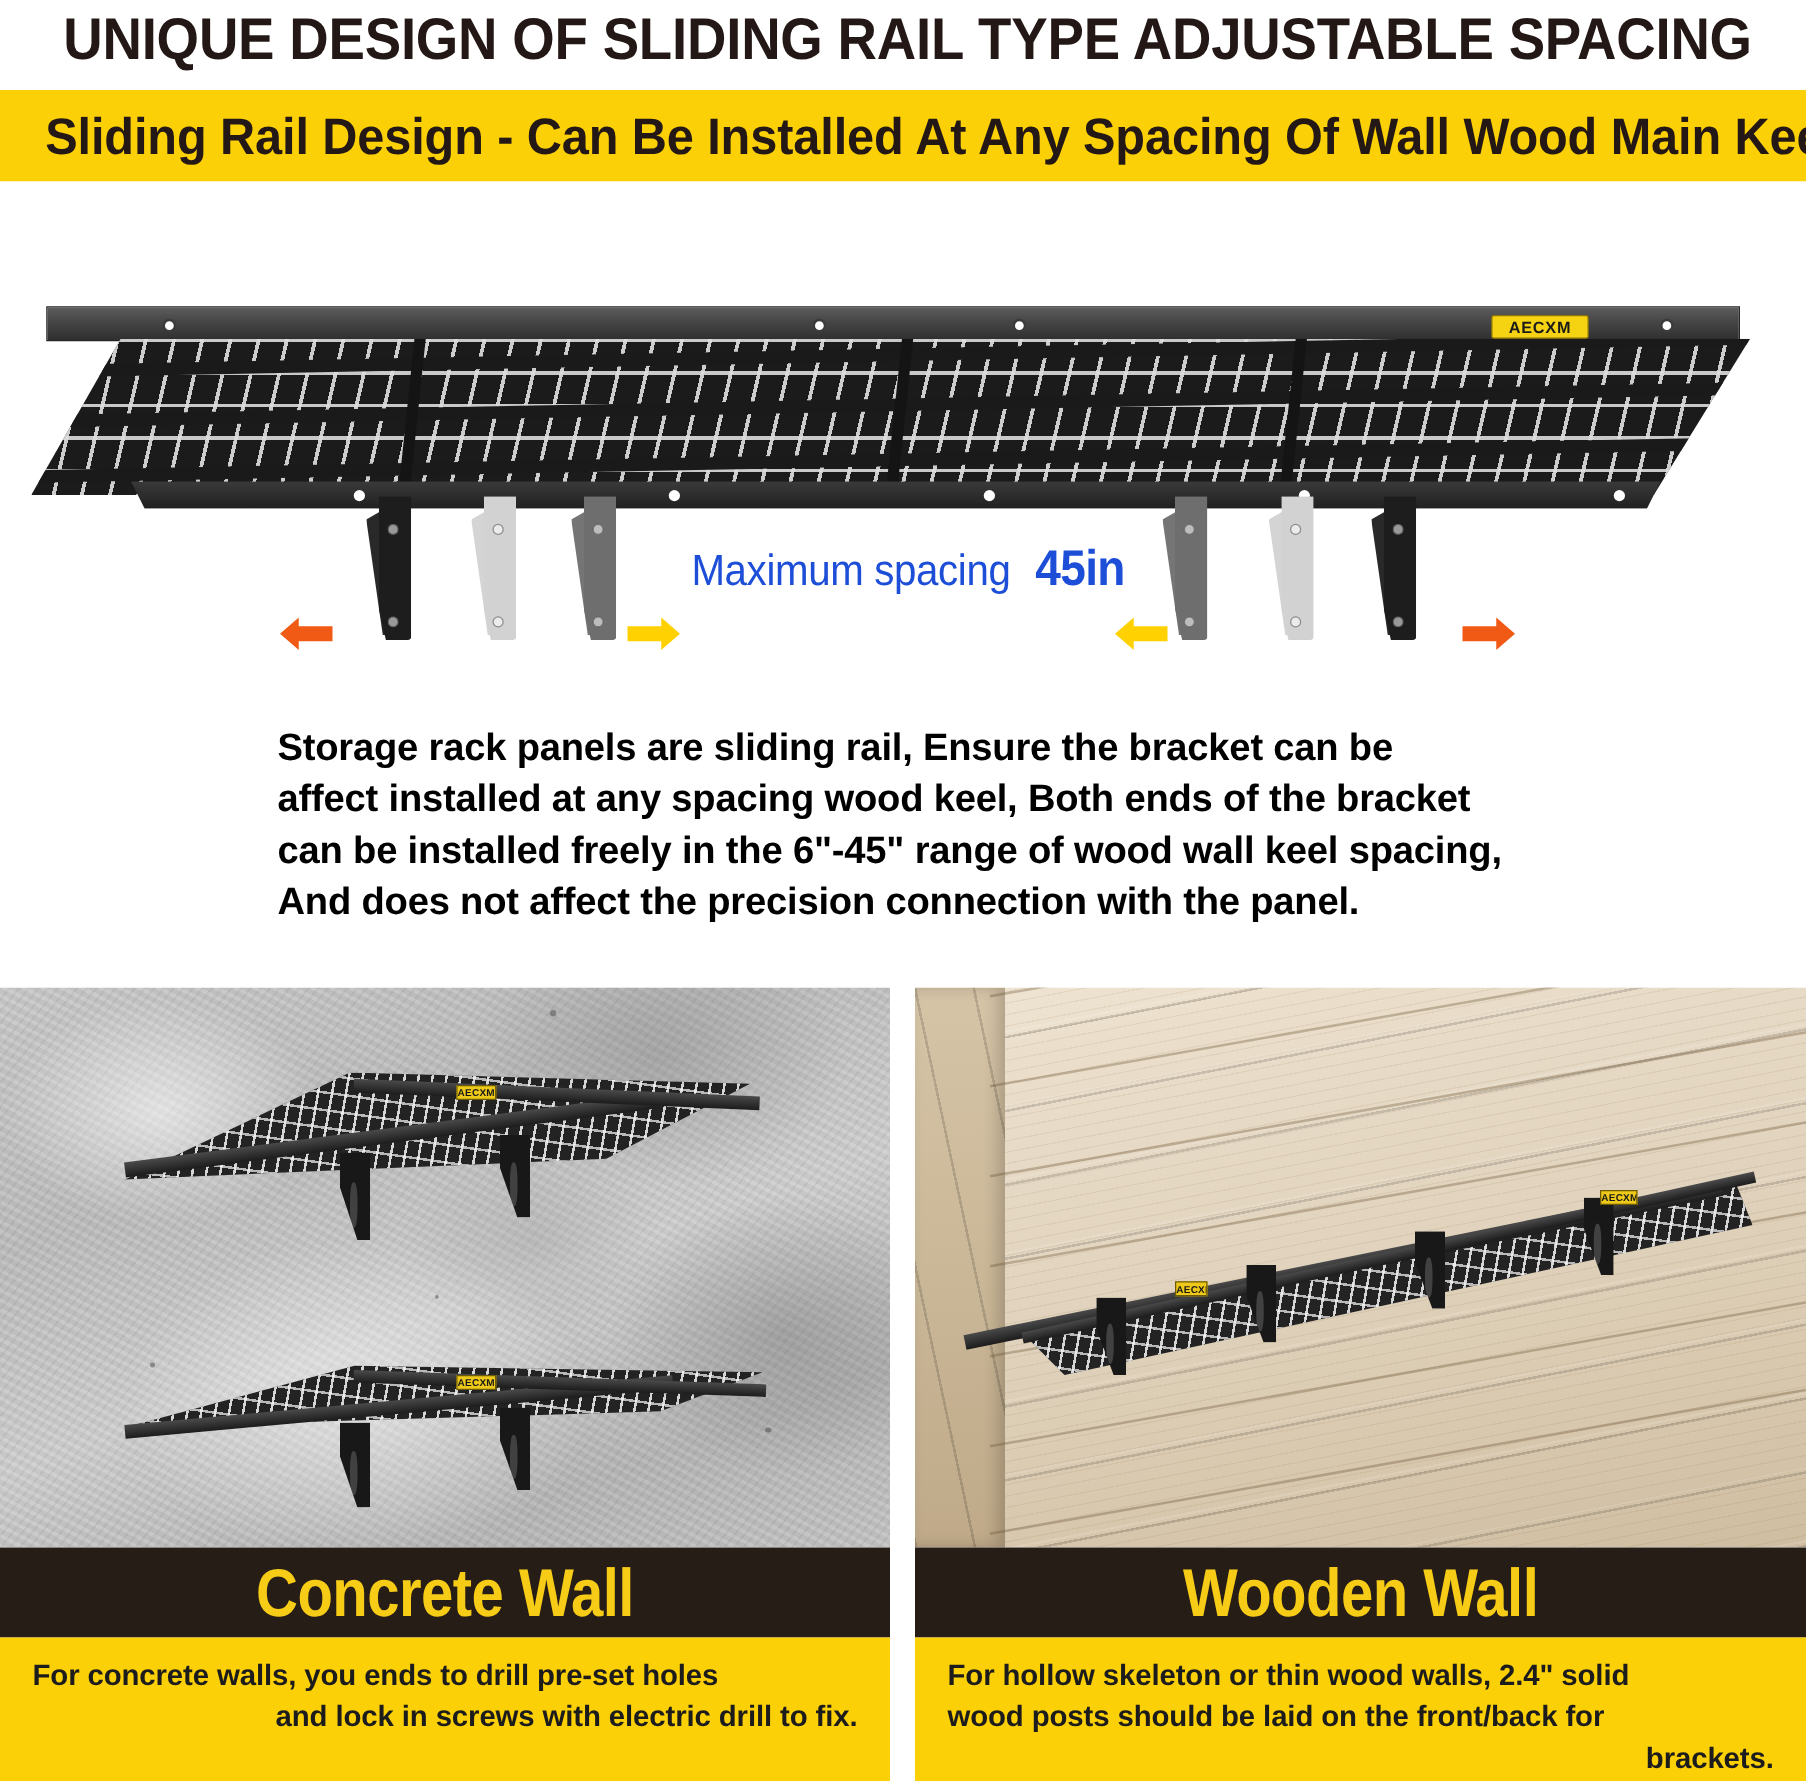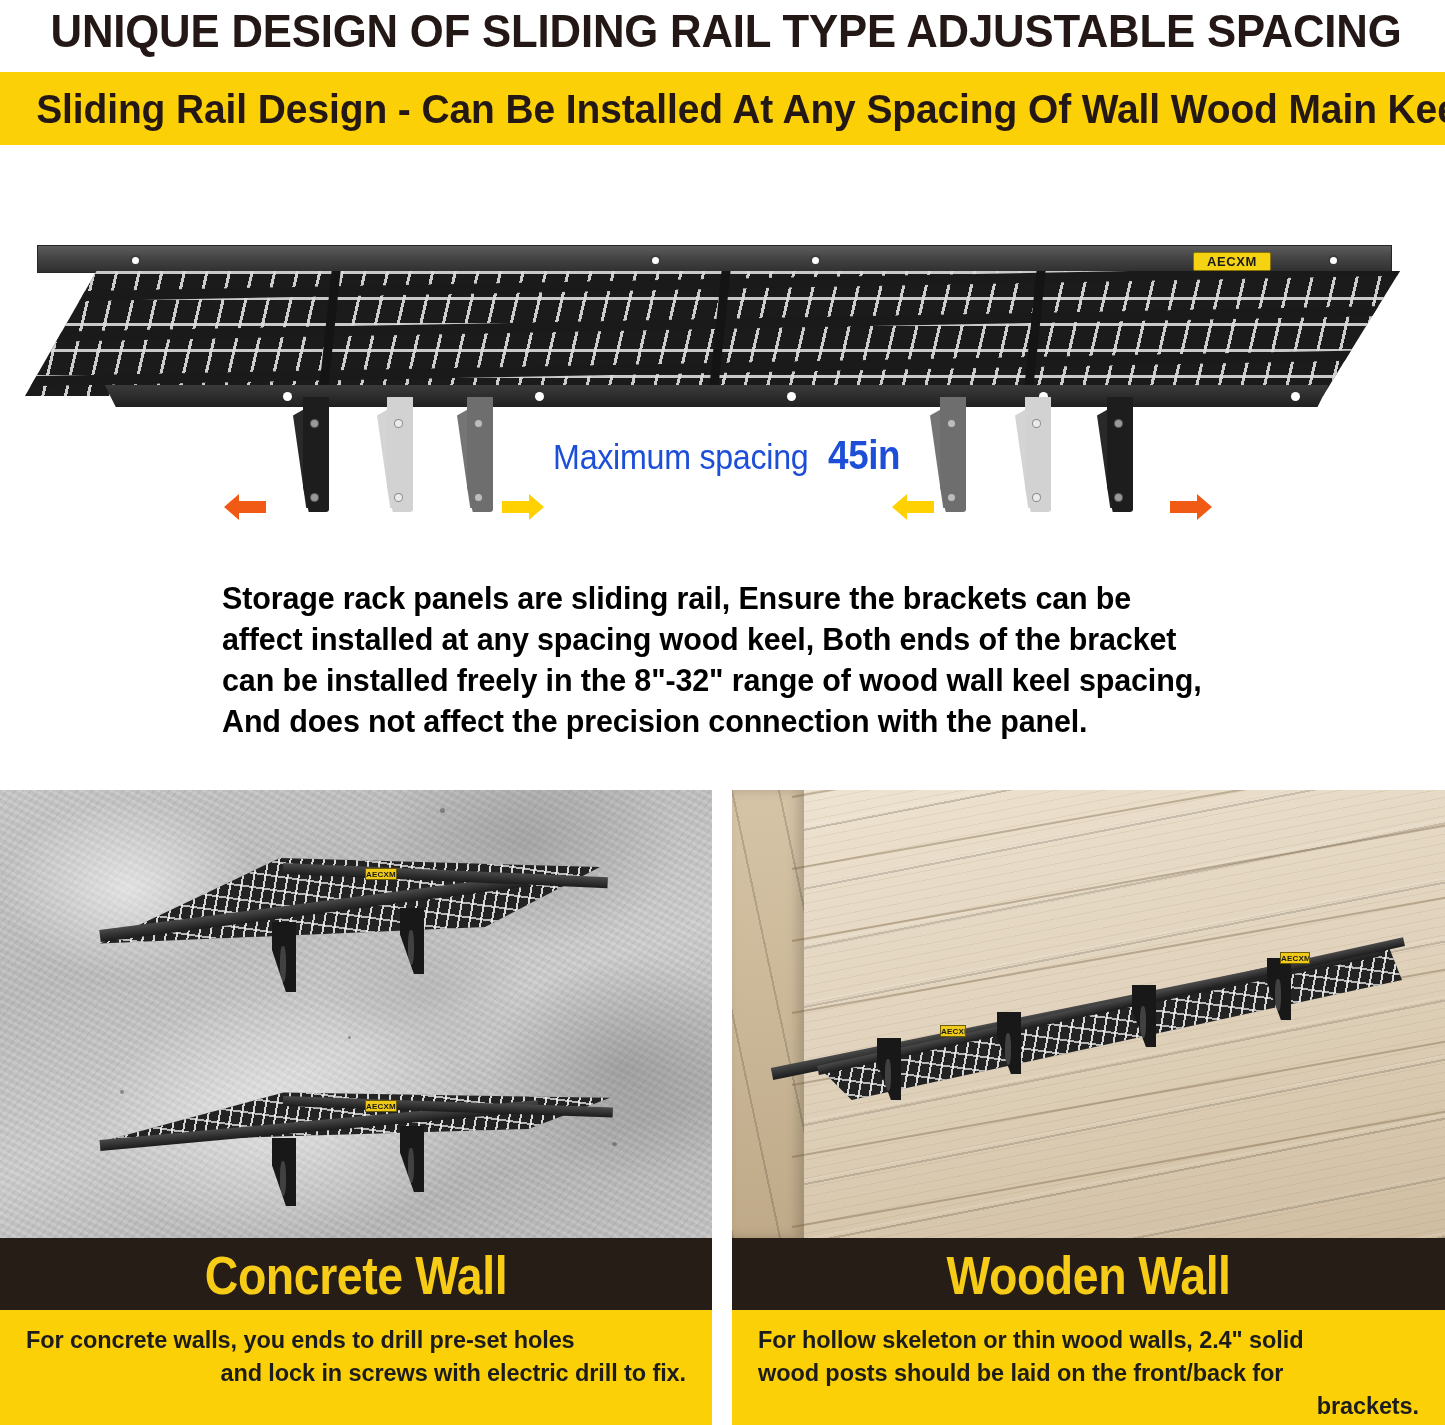--- a/index.html
+++ b/index.html
@@ -473,23 +473,23 @@
         </svg>
     </div>
     <div class="arrow" style="left:1168px;">
       <svg viewBox="0 0 46 38">
           <path d="M44 19 L29 6 L29 13 L2 13 L2 25 L29 25 L29 32 Z" fill="#F05A14"></path>
         </svg>
     </div>
   </div>
 
   <div class="body-copy">
-    <span>Storage rack panels are sliding rail, Ensure the brackets can be</span>
+    <span>Storage rack panels are sliding rail, Ensure the bracket can be</span>
     <span>affect installed at any spacing wood keel, Both ends of the bracket</span>
-    <span>can be installed freely in the 8"-32" range of wood wall keel spacing,</span>
+    <span>can be installed freely in the 6"-45" range of wood wall keel spacing,</span>
     <span class="lastline">And does not affect the precision connection with the panel.</span>
   </div>
 
   <div class="panel left">
 
     <div class="photo">
       <div class="wall-concrete"></div>
       <div class="speck" style="left:440px;top:18px;width:5px;height:5px;"></div>
       <div class="speck" style="left:120px;top:300px;width:4px;height:4px;"></div>
       <div class="speck" style="left:612px;top:352px;width:5px;height:4px;"></div>

